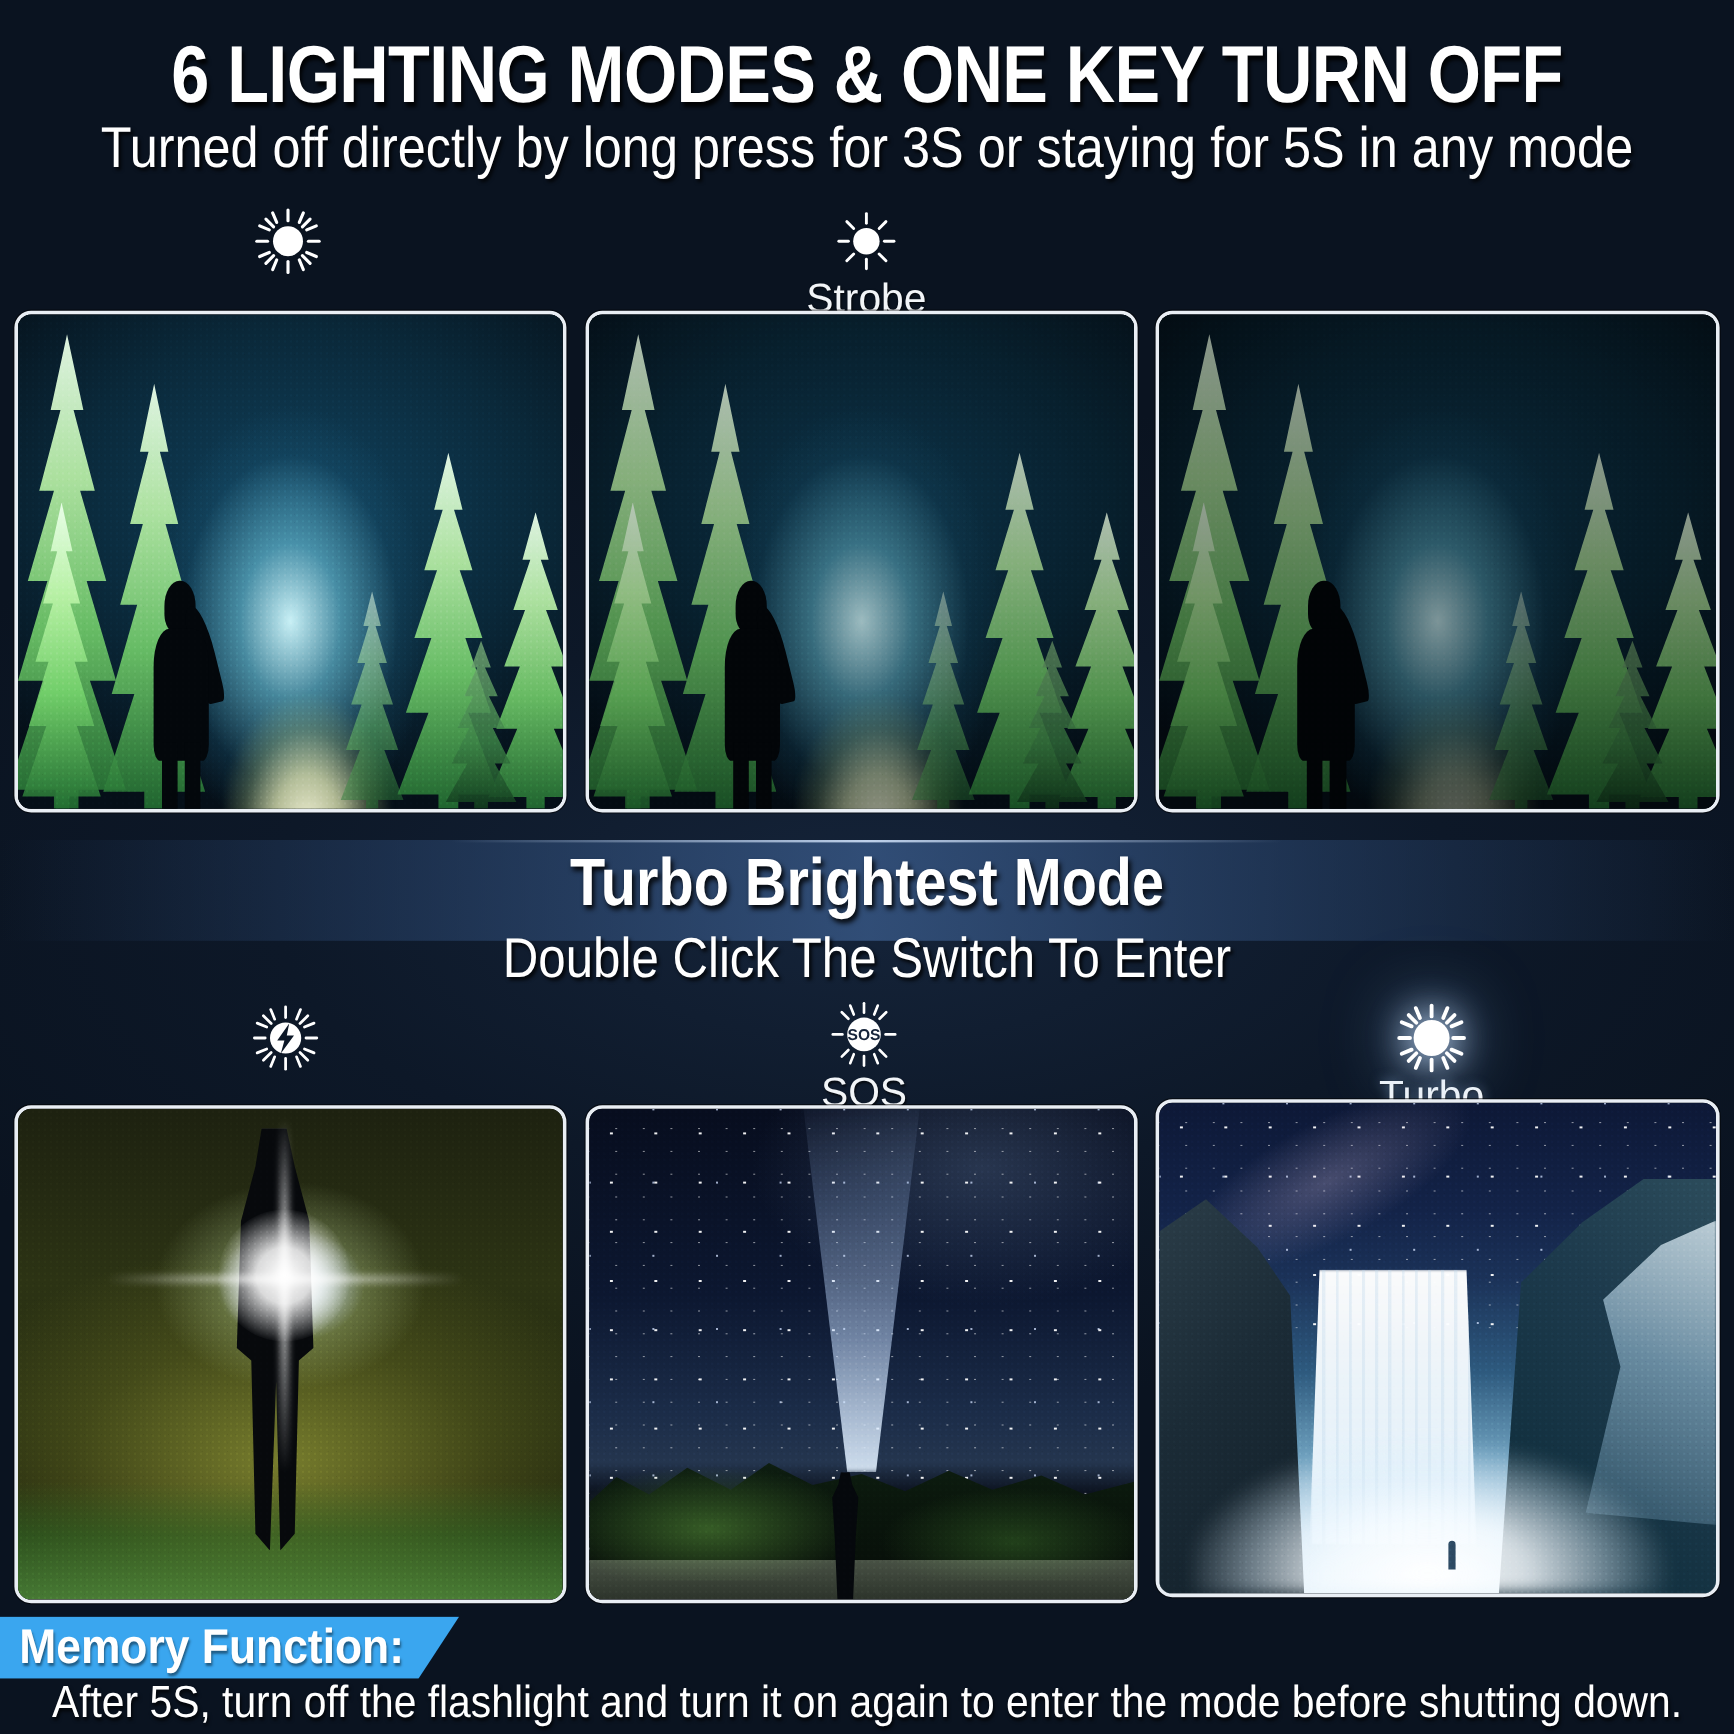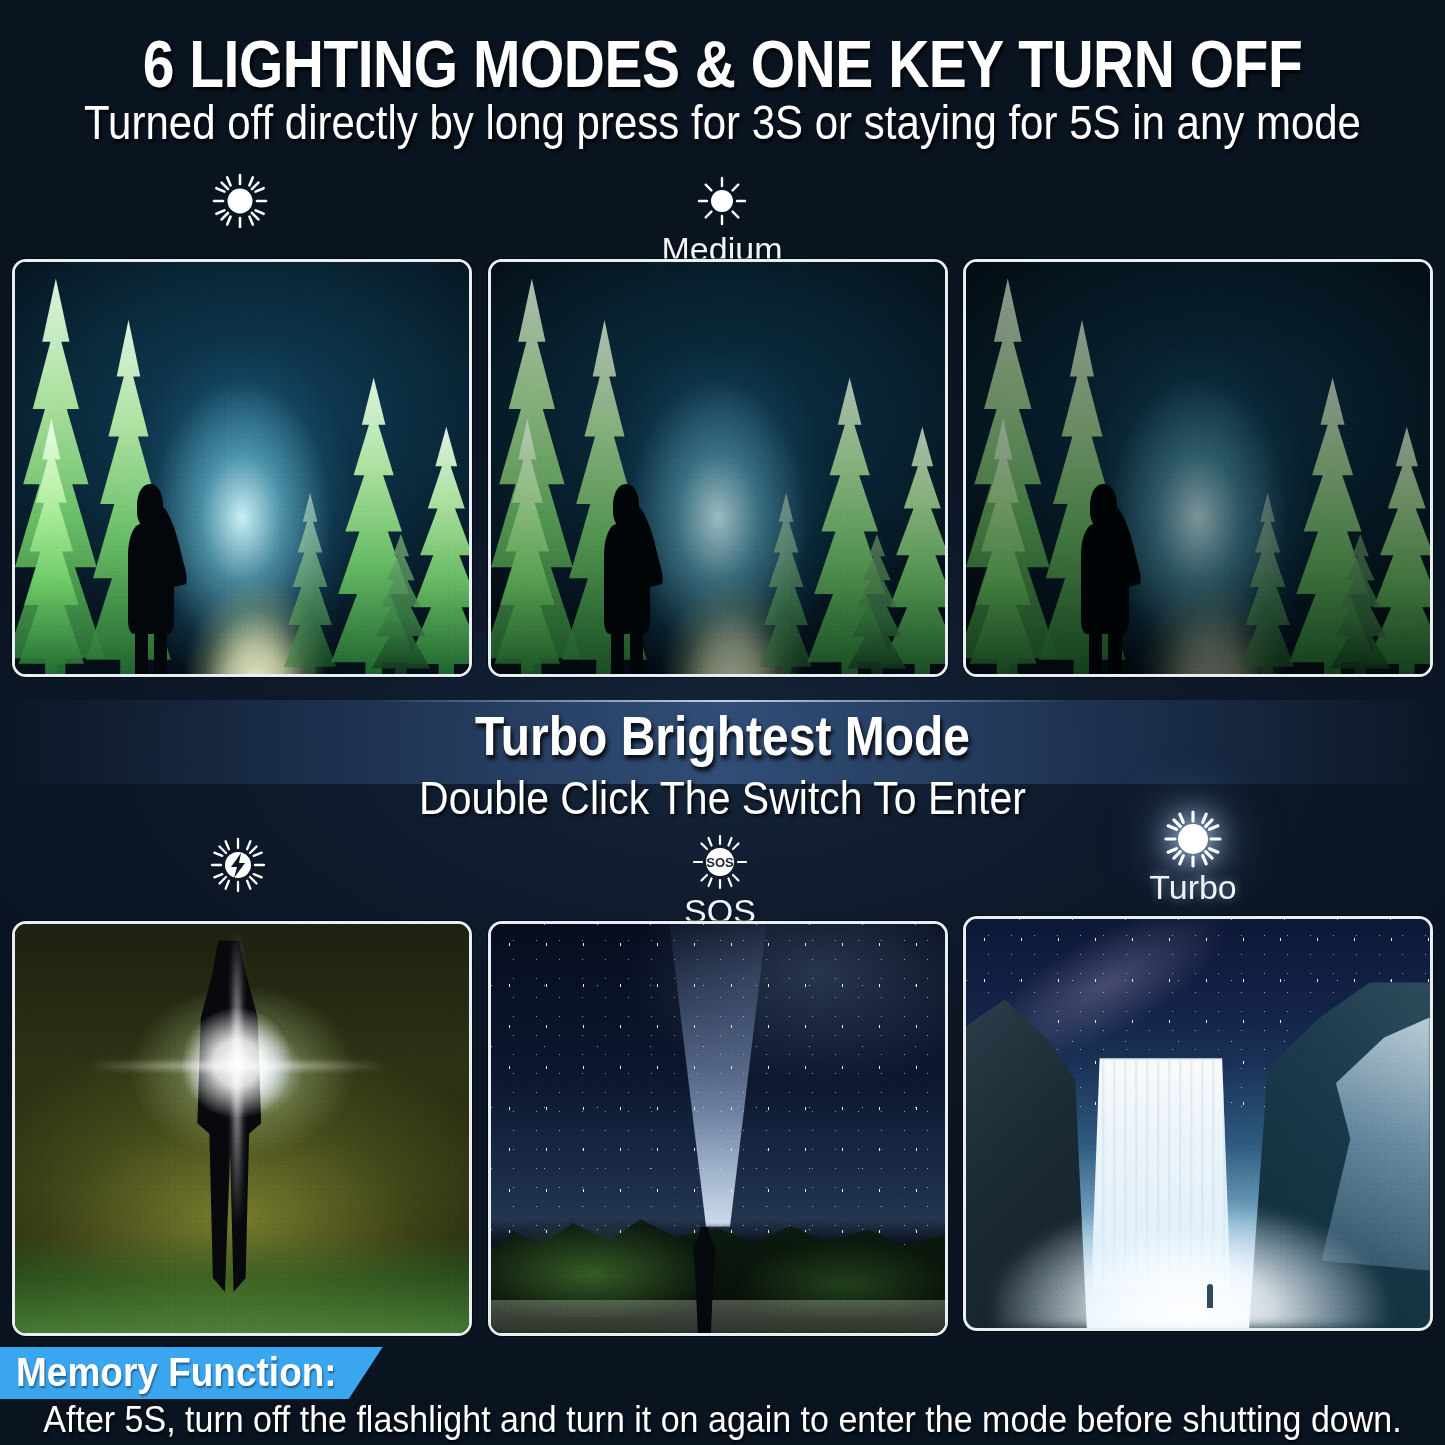--- a/index.html
+++ b/index.html
@@ -307,21 +307,21 @@
           <line x1="27" y1="42" x2="27" y2="50"></line>
           <line x1="4" y1="27" x2="12" y2="27"></line>
           <line x1="42" y1="27" x2="50" y2="27"></line>
           <line x1="10.7" y1="10.7" x2="16.4" y2="16.4"></line>
           <line x1="37.6" y1="37.6" x2="43.3" y2="43.3"></line>
           <line x1="10.7" y1="43.3" x2="16.4" y2="37.6"></line>
           <line x1="37.6" y1="16.4" x2="43.3" y2="10.7"></line>
         </g>
       </svg>
     </div>
-    <div class="label">Medium</div>
+    <div class="label">Strobe</div>
   </div>
 
 
   <div class="panel" style="left:12px; top:259px; width:460px; height:418px;">
     <div class="scene forest">
       <div class="sky"></div>
       <div class="road"></div>
       <div class="tree" style="left:-6%;  width:30%; height:96%;"></div>
       <div class="tree" style="left:12%;  width:26%; height:86%;"></div>
       <div class="tree" style="left:-2%;  width:20%; height:62%;"></div>
@@ -442,21 +442,21 @@
           <line x1="17.5" y1="4" x2="20.5" y2="11.5"></line>
           <line x1="37.5" y1="44.5" x2="40.5" y2="52"></line>
           <line x1="40.5" y1="4" x2="37.5" y2="11.5"></line>
           <line x1="20.5" y1="44.5" x2="17.5" y2="52"></line>
         </g>
       </svg>
     </div>
     <div class="label">SOS</div>
   </div>
 
-  <div class="mode turbo" style="left:1043px; top:808px;">
+  <div class="mode turbo" style="left:1043px; top:834px;">
     <div class="icon-wrap">
       <svg width="62" height="62" viewBox="0 0 62 62">
         <circle cx="31" cy="31" r="15" fill="#ffffff"></circle>
         <g stroke="#ffffff" stroke-width="3.2" stroke-linecap="round">
           <line x1="31" y1="4" x2="31" y2="13"></line>
           <line x1="31" y1="49" x2="31" y2="58"></line>
           <line x1="4" y1="31" x2="13" y2="31"></line>
           <line x1="49" y1="31" x2="58" y2="31"></line>
           <line x1="11.9" y1="11.9" x2="18.3" y2="18.3"></line>
           <line x1="43.7" y1="43.7" x2="50.1" y2="50.1"></line>

